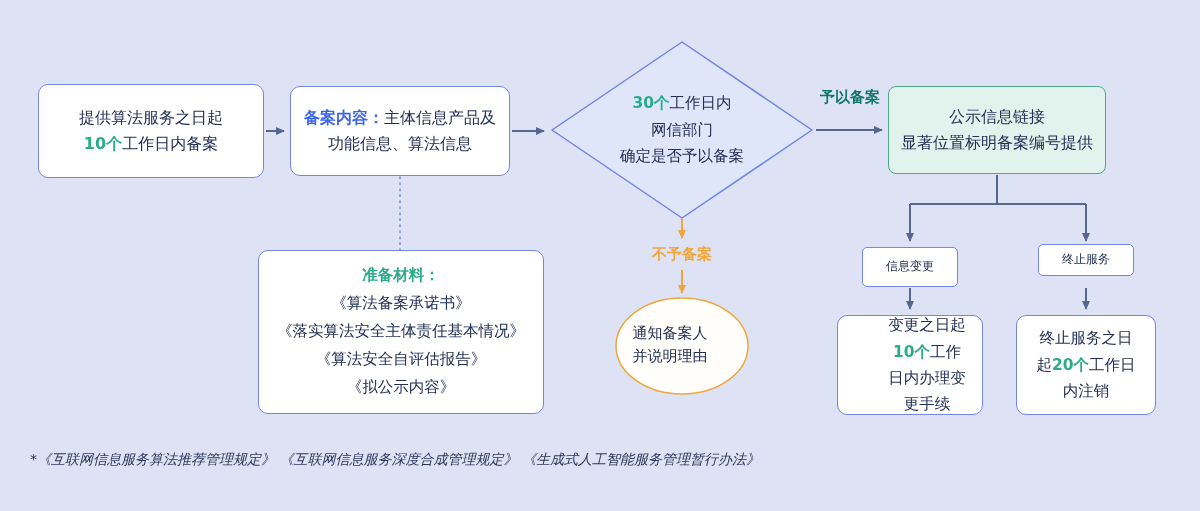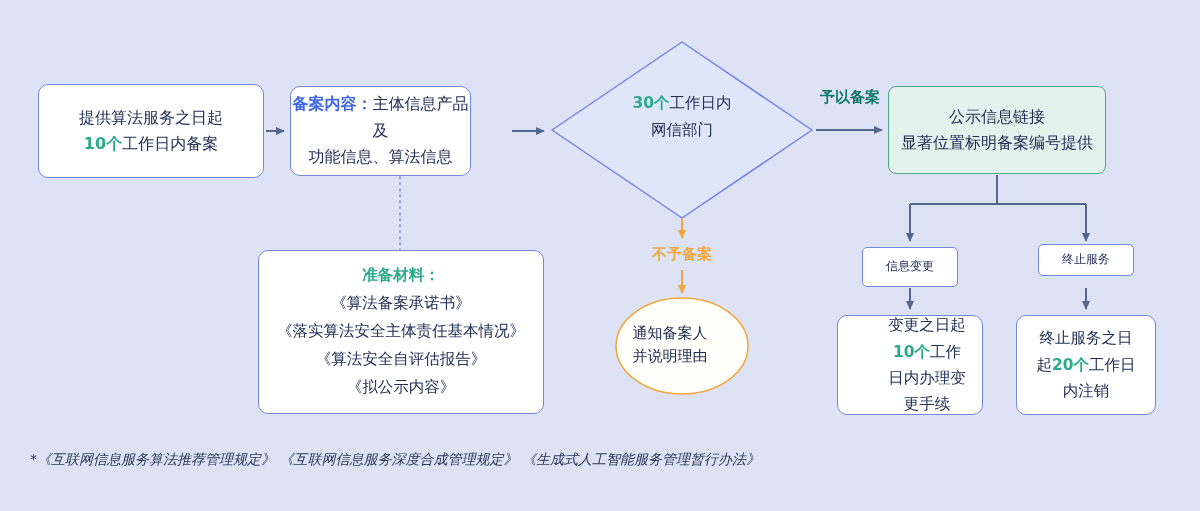--- a/index.html
+++ b/index.html
@@ -130,36 +130,37 @@
     <line x1="1086" y1="204" x2="1086" y2="241" stroke="#55678e" stroke-width="2" marker-end="url(#ah-slate)"></line>
     <line x1="910" y1="288" x2="910" y2="309" stroke="#55678e" stroke-width="2" marker-end="url(#ah-slate)"></line>
     <line x1="1086" y1="288" x2="1086" y2="309" stroke="#55678e" stroke-width="2" marker-end="url(#ah-slate)"></line>
   </svg>
 
   <div class="node" style="left:38px; top:84px; width:226px; height:94px;text-align:right;">
     <div>提供算法服务之日起</div>
     <div><span class="accent-teal">10个</span><span>工作日内备案</span></div>
   </div>
 
-  <div class="node" style="left:290px; top:86px; width:181px; height:90px;">
+  <div class="node" style="left:290px; top:86px; width:220px; height:90px;">
     <div><span class="accent-blue">备案内容：</span><span>主体信息产品及</span></div>
     <div>功能信息、算法信息</div>
   </div>
 
   <div class="node materials" style="left:258px; top:250px; width:286px; height:164px;">
     <div class="title">准备材料：</div>
     <div>《算法备案承诺书》</div>
     <div>《落实算法安全主体责任基本情况》</div>
     <div>《算法安全自评估报告》</div>
     <div>《拟公示内容》</div>
   </div>
 
   <div class="floating-text diamond-text">
     <div><span class="accent-teal">30个</span><span>工作日内</span></div>
     <div>网信部门</div>
+    <div>确定是否予以备案</div>
   </div>
 
   <div class="edge-label approve" style="left:808px; top:88px; width:84px;">予以备案</div>
   <div class="edge-label reject" style="left:642px; top:245px; width:80px;">不予备案</div>
 
   <div class="node green" style="left:888px; top:86px; width:218px; height:88px;">
     <div>公示信息链接</div>
     <div>显著位置标明备案编号提供</div>
   </div>
 

